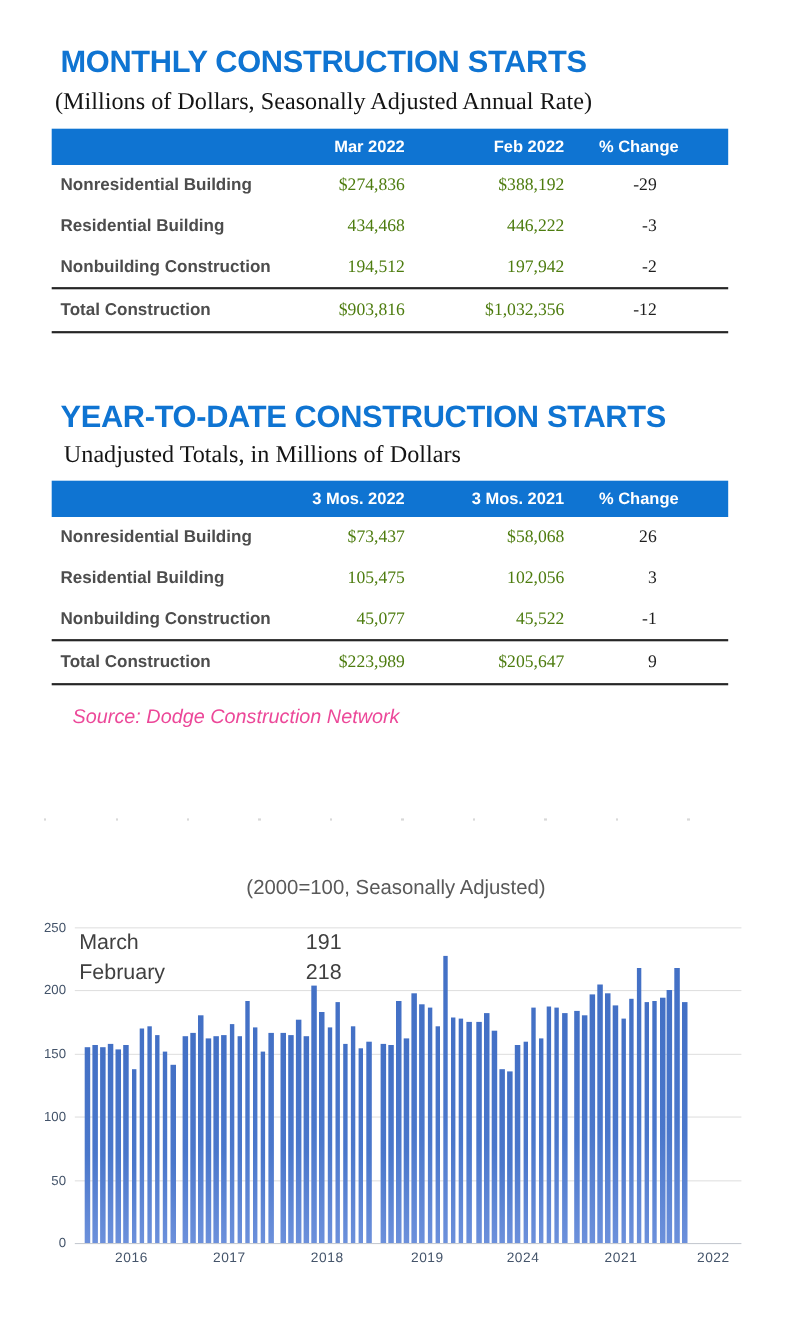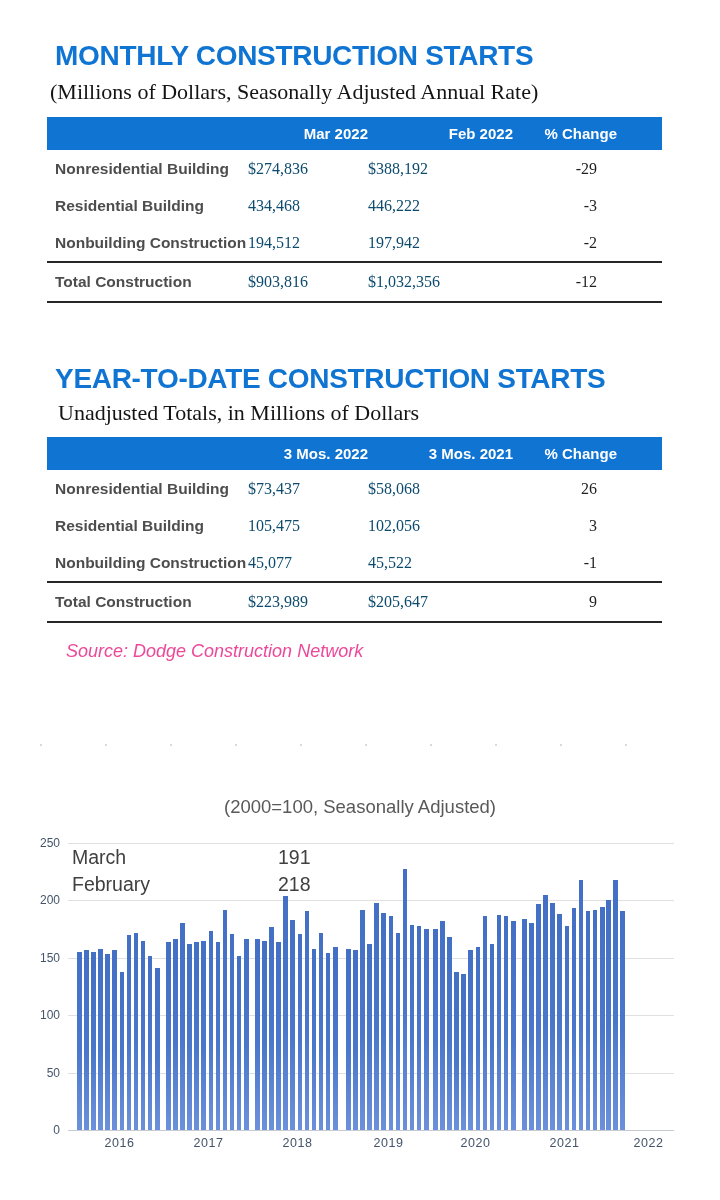--- a/index.html
+++ b/index.html
@@ -12,21 +12,21 @@
            color:#141414;white-space:nowrap;}
 
   .dtable{position:absolute;left:47px;width:615px;}
   .thead{display:grid;grid-template-columns:201px 120px 145px 104px 45px;
          height:33px;background:#0F74D2;color:#ffffff;font-weight:bold;
          font-size:15px;align-items:center;}
   .thead .c2,.thead .c3,.thead .c4{text-align:right;}
   .trow{display:grid;grid-template-columns:201px 120px 145px 104px 45px;
         height:37px;align-items:center;}
   .trow .lbl{font-weight:bold;font-size:15.5px;color:#4D4D4D;padding-left:8px;white-space:nowrap;}
-  .trow .val{font-family:"Liberation Serif",serif;font-size:16px;color:#0c4a6e;}
+  .trow .val{font-family:"Liberation Serif",serif;font-size:16px;color:#4d7c0f;text-align:right;}
   .trow .pct{font-family:"Liberation Serif",serif;font-size:16px;color:#1f1f1f;
              text-align:right;padding-right:20px;}
   .trow.total{border-top:2px solid #262626;border-bottom:2px solid #262626;height:38px;}
 
   .source{position:absolute;left:66px;top:641px;font-style:italic;font-size:18px;color:#ec4899;}
 
   .dash-row{position:absolute;left:40px;top:744px;width:658px;height:2px;opacity:.55;
             background:repeating-linear-gradient(90deg,#b9b9b9 0 2px,transparent 2px 65px);}
 
   .chart-title{position:absolute;left:0;top:761px;width:720px;text-align:center;
@@ -207,21 +207,21 @@
       <div class="bar" style="left: 447.18px; top: 937.136px; height: 192.864px;"></div>
       <div class="bar" style="left: 454.27px; top: 971.576px; height: 158.424px;"></div>
       <div class="bar" style="left: 461.36px; top: 973.872px; height: 156.128px;"></div>
       <div class="bar" style="left: 468.45px; top: 949.764px; height: 180.236px;"></div>
       <div class="bar" style="left: 475.54px; top: 947.468px; height: 182.532px;"></div>
       <div class="bar" style="left: 482.63px; top: 916.472px; height: 213.528px;"></div>
       <div class="bar" style="left: 489.72px; top: 944.024px; height: 185.976px;"></div>
       <div class="bar" style="left: 496.81px; top: 915.324px; height: 214.676px;"></div>
       <div class="bar" style="left: 503.9px; top: 916.472px; height: 213.528px;"></div>
       <div class="bar" style="left: 510.99px; top: 921.064px; height: 208.936px;"></div>
-      <div class="xtick" style="left: 445.5px;">2020</div>
+      <div class="xtick" style="left: 445.5px;">2024</div>
       <div class="bar" style="left: 522px; top: 918.768px; height: 211.232px;"></div>
       <div class="bar" style="left: 529.09px; top: 923.36px; height: 206.64px;"></div>
       <div class="bar" style="left: 536.18px; top: 903.844px; height: 226.156px;"></div>
       <div class="bar" style="left: 543.27px; top: 894.66px; height: 235.34px;"></div>
       <div class="bar" style="left: 550.36px; top: 902.696px; height: 227.304px;"></div>
       <div class="bar" style="left: 557.45px; top: 914.176px; height: 215.824px;"></div>
       <div class="bar" style="left: 564.54px; top: 925.656px; height: 204.344px;"></div>
       <div class="bar" style="left: 571.63px; top: 908.436px; height: 221.564px;"></div>
       <div class="bar" style="left: 578.72px; top: 879.736px; height: 250.264px;"></div>
       <div class="bar" style="left: 585.81px; top: 910.732px; height: 219.268px;"></div>

